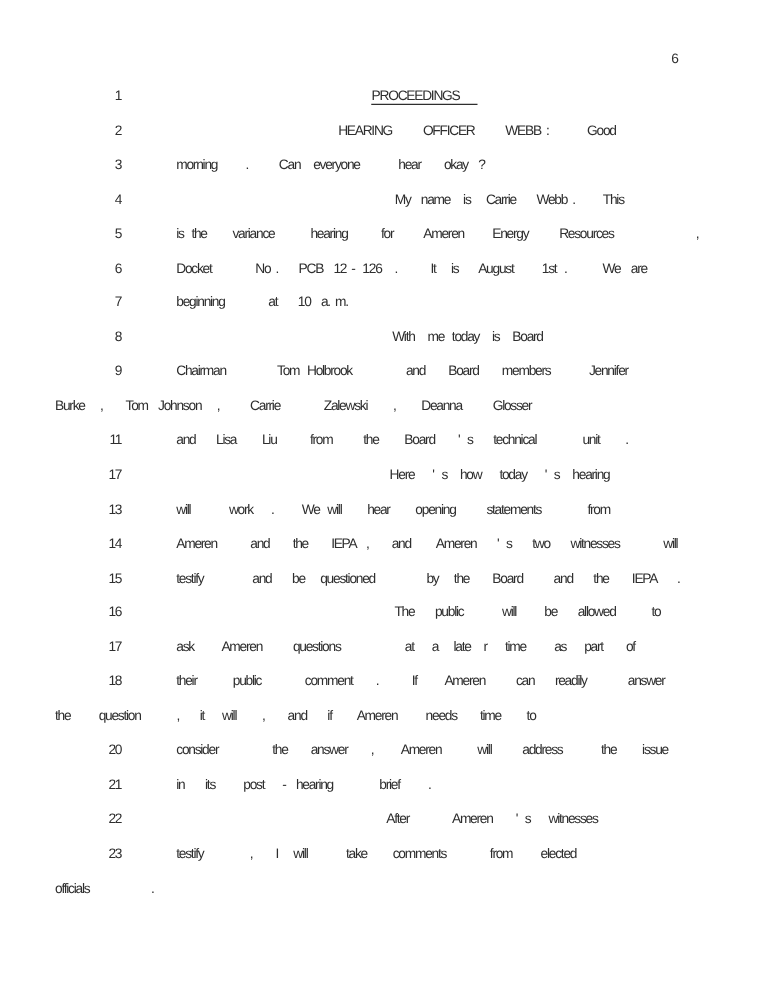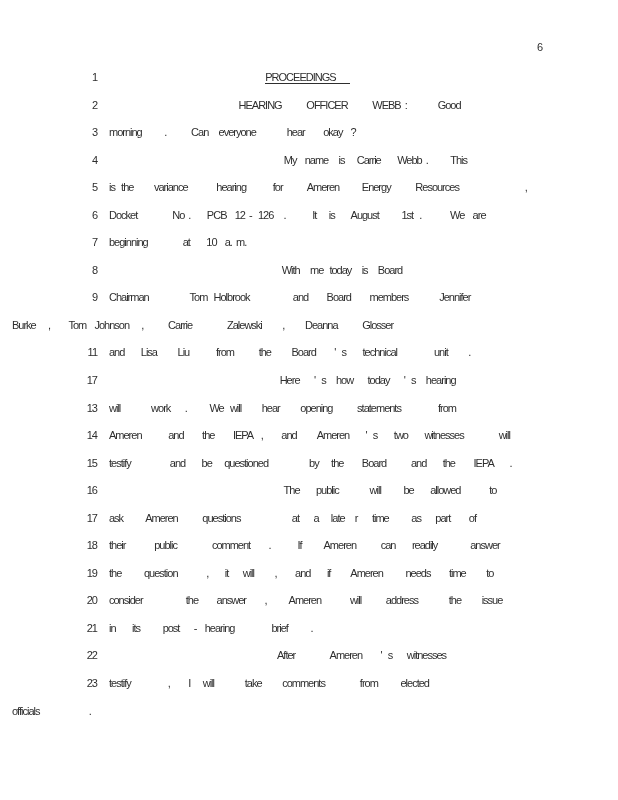--- a/index.html
+++ b/index.html
@@ -10,21 +10,21 @@
     font-size:11px;
     letter-spacing:-1px;
     color:#2e2e2e;
     overflow:hidden;
   }
   .page { position:relative; width:618px; height:800px; background:#ffffff; }
   .pagenum { position:absolute; top:40px; left:537px; line-height:14px; }
   .transcript { position:absolute; top:64px; left:0; width:618px; }
   .row { display:flex; height:27.56px; line-height:27.56px; }
   .num { flex:none; width:97px; text-align:right; white-space:pre; }
-  .txt { flex:none; margin-left:12px; white-space:pre; }
+  .txt { flex:none; margin-left:44px; white-space:pre; }
   .u { border-bottom:1px solid #2e2e2e; }
 </style>
 </head>
 <body>
 
 <div class="page">
   <div class="pagenum">6</div>
 
   <div class="transcript">
 
@@ -111,21 +111,20 @@
       <span class="num">17</span>
       <span class="txt">ask           Ameren            questions                         at       a      late     r       time           as       part         of</span>
     </div>
 
     <div class="row">
       <span class="num">18</span>
       <span class="txt">their              public                 comment         .             If           Ameren            can        readily                answer</span>
     </div>
 
     <div class="row">
-      <span class="num">19</span>
       <span class="txt">the           question              ,        it       will          ,         and        if          Ameren           needs         time          to</span>
     </div>
 
     <div class="row">
       <span class="num">20</span>
       <span class="txt">consider                     the         answer         ,           Ameren              will            address               the          issue</span>
     </div>
 
     <div class="row">
       <span class="num">21</span>

